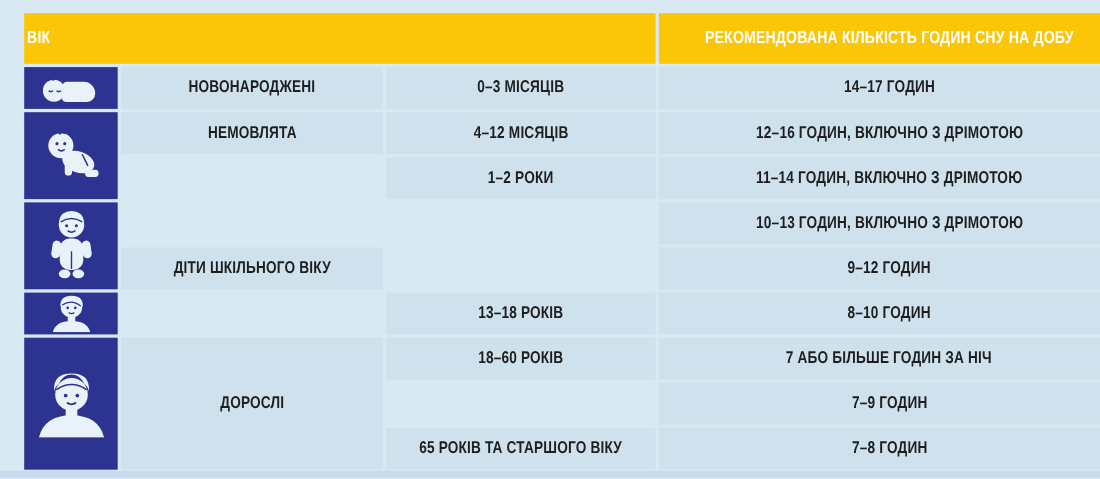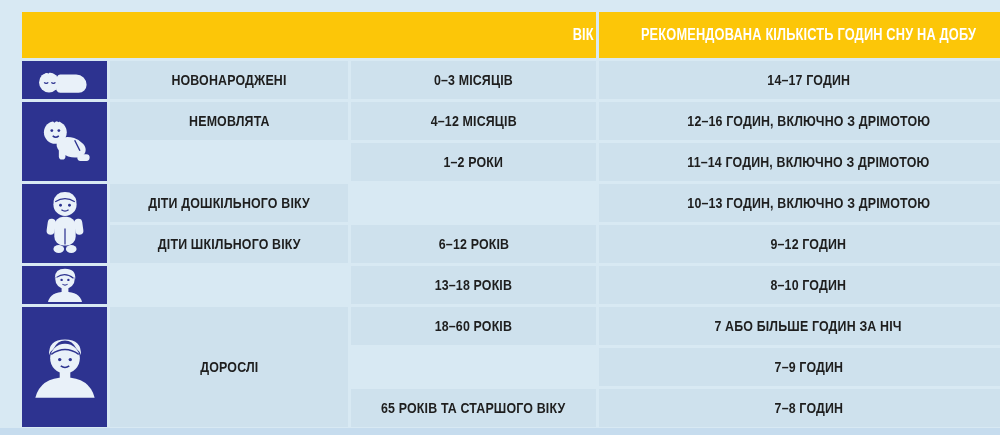--- a/index.html
+++ b/index.html
@@ -16,21 +16,21 @@
   }
   .table-grid{
     position:absolute;left:22px;top:12px;width:956px;
     display:grid;
     grid-template-columns:85px 238px 245px 1fr;
     grid-template-rows:46px repeat(9,38px);
     gap:3px;
   }
   .hdr{
     background:#fcc608;color:#ffffff;
-    display:flex;align-items:center;justify-content:flex-end;
+    display:flex;align-items:center;justify-content:flex-start;
   }
   .cell{
     background:#cee1ed;color:#1e1e1e;
     display:flex;align-items:center;justify-content:center;
     text-align:center;
   }
   .icon-cell{
     background:#2d3390;
     display:flex;align-items:center;justify-content:center;
   }
@@ -136,42 +136,36 @@
         </svg>
       </span>
     </div>
 
     <div class="cell" style="grid-area:3/2/4/3">
         <span class="t">НЕМОВЛЯТА</span>
       </div>
     <div class="cell" style="grid-area:2/2/3/3">
         <span class="t">НОВОНАРОДЖЕНІ</span>
       </div>
-    <div class="cell" style="grid-area:5/2/6/3">
-        <span class="t">ДІТИ ДОШКІЛЬНОГО ВІКУ</span>
-      </div>
     <div class="cell" style="grid-area:6/2/7/3">
         <span class="t">ДІТИ ШКІЛЬНОГО ВІКУ</span>
       </div>
     <div class="cell" style="grid-area:8/2/11/3">
         <span class="t">ДОРОСЛІ</span>
       </div>
 
     <div class="cell" style="grid-area:2/3/3/4">
         <span class="t">0–3 МІСЯЦІВ</span>
       </div>
     <div class="cell" style="grid-area:3/3/4/4">
         <span class="t">4–12 МІСЯЦІВ</span>
       </div>
     <div class="cell" style="grid-area:4/3/5/4">
         <span class="t">1–2 РОКИ</span>
       </div>
-    <div class="cell" style="grid-area:6/3/7/4">
-        <span class="t">6–12 РОКІВ</span>
-      </div>
     <div class="cell" style="grid-area:7/3/8/4">
         <span class="t">13–18 РОКІВ</span>
       </div>
     <div class="cell" style="grid-area:8/3/9/4">
         <span class="t">18–60 РОКІВ</span>
       </div>
     <div class="cell" style="grid-area:10/3/11/4">
         <span class="t">65 РОКІВ ТА СТАРШОГО ВІКУ</span>
       </div>
 

